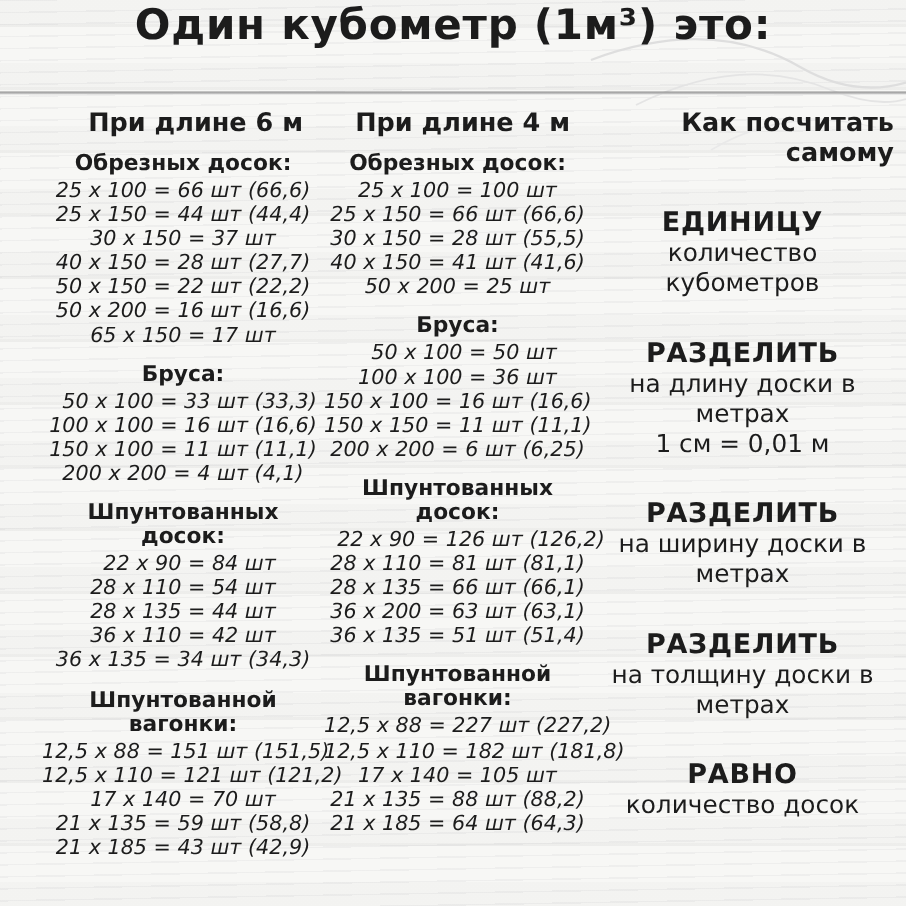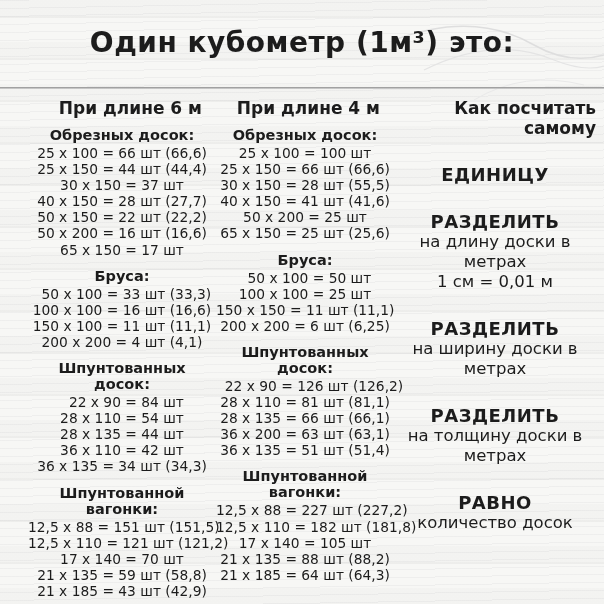--- a/index.html
+++ b/index.html
@@ -18,21 +18,21 @@
     position:absolute; inset:0;
     background:
       repeating-linear-gradient(179deg, rgba(160,160,168,0.10) 0 1px, transparent 1px 8px),
       repeating-linear-gradient(180deg, rgba(0,0,0,0.015) 0 16px, rgba(0,0,0,0.04) 16px 18px, transparent 18px 42px);
     pointer-events:none;
   }
   .grain-svg { position:absolute; top:0; right:0; pointer-events:none; }
 
   .title {
     position:relative;
-    margin:0; padding-top:26px;
+    margin:0; 
     text-align:center;
     font-size:28px; font-weight:bold;
     letter-spacing:0.5px;
   }
   .rule {
     position:relative;
     margin-top:28px;
     height:2px;
     background:linear-gradient(#8f8f8f, #d8d8d8);
   }
@@ -51,20 +51,21 @@
   .col3 .col-header { margin-right:0; }
   .section { margin-bottom:10px;text-align:center; }
   .sec-heading {
     font-size:14.5px; font-weight:bold;
     line-height:16px; margin-bottom:2px;
   }
   .row {
     font-size:13.8px;
     line-height:16.1px;
     white-space:pre;
+    font-style:italic;
   }
   .col3 { text-align:center; }
   .steps { margin-top:26px; }
   .step { margin-bottom:15px;margin-top:26px; }
   .step-keyword {
     font-size:18px; font-weight:bold;
     line-height:21px; letter-spacing:0.5px;
   }
   .step-text, .step-note {
     font-size:16.5px; line-height:20px;
@@ -132,27 +133,27 @@
     <div class="col">
       <div class="col-header">При длине 4 м</div>
 
       <div class="section">
         <div class="sec-heading">Обрезных досок:</div>
         <div class="row">25 х 100 = 100 шт</div>
         <div class="row">25 х 150 = 66 шт (66,6)</div>
         <div class="row">30 х 150 = 28 шт (55,5)</div>
         <div class="row">40 х 150 = 41 шт (41,6)</div>
         <div class="row">50 х 200 = 25 шт</div>
-        <div class="row">65 х 150 = 25 шт (25,6)</div>
       </div>
 
       <div class="section">
         <div class="sec-heading">Бруса:</div>
         <div class="row">  50 х 100 = 50 шт</div>
-        <div class="row">100 х 100 = 25 шт</div>
+        <div class="row">100 х 100 = 36 шт</div>
+        <div class="row">150 х 100 = 16 шт (16,6)</div>
         <div class="row">150 х 150 = 11 шт (11,1)</div>
         <div class="row">200 х 200 = 6 шт (6,25)</div>
       </div>
 
       <div class="section">
         <div class="sec-heading">Шпунтованных досок:</div>
         <div class="row">  22 х 90 = 126 шт (126,2)</div>
         <div class="row">28 х 110 = 81 шт (81,1)</div>
         <div class="row">28 х 135 = 66 шт (66,1)</div>
         <div class="row">36 х 200 = 63 шт (63,1)</div>
@@ -168,20 +169,21 @@
         <div class="row">21 х 185 = 64 шт (64,3)</div>
       </div>
     </div>
 
     <div class="col col3">
       <div class="col-header">Как посчитать самому</div>
 
       <div class="steps">
         <div class="step">
           <div class="step-keyword">ЕДИНИЦУ</div>
+          <div class="step-text">количество кубометров</div>
         </div>
 
         <div class="step">
           <div class="step-keyword">РАЗДЕЛИТЬ</div>
           <div class="step-text">на длину доски в метрах</div>
           <div class="step-note">1 см = 0,01 м</div>
         </div>
 
         <div class="step">
           <div class="step-keyword">РАЗДЕЛИТЬ</div>

